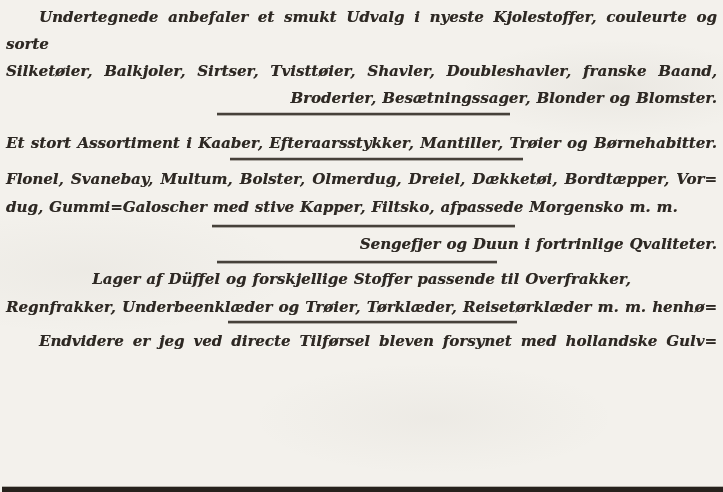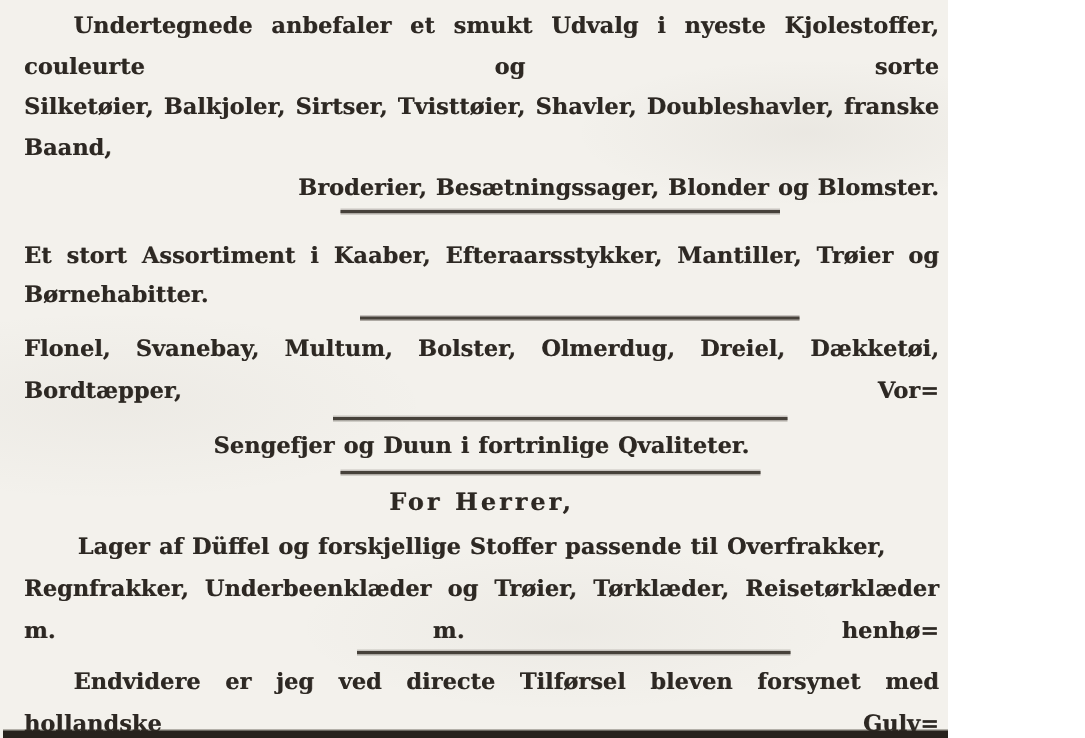--- a/index.html
+++ b/index.html
@@ -1,51 +1,52 @@
 <!DOCTYPE html>
 <html><head>
 <meta charset="utf-8">
 <style>
   html,body{margin:0;padding:0;background:#ffffff;}
   .page{
     position:relative;
-    width:632px;height:492px;
+    width:723px;height:492px;
     box-sizing:border-box;
-    padding:4px 6px 0 16px;
+    padding:4px 6px 0 6px;
     background:
       radial-gradient(ellipse 220px 70px at 85% 18%, rgba(120,110,95,.07), transparent 70%),
       radial-gradient(ellipse 300px 90px at 12% 55%, rgba(120,110,95,.05), transparent 70%),
       radial-gradient(ellipse 260px 80px at 60% 85%, rgba(120,110,95,.05), transparent 70%),
       #f3f1ec;
     color:#2d2823;
     font-family:"DejaVu Serif","Liberation Serif",serif;
     font-weight:bold;
     font-size:15px;
     overflow:hidden;
+    font-style:italic;
   }
   .ln{white-space:normal; text-shadow:0.3px 0.3px 0 rgba(45,40,33,.55); word-spacing:.05em;}
   .lh27{line-height:27px;text-align:right;}
   .lh26{line-height:26px;}
   .lh28{line-height:28px;}
   .fill{text-align:justify; text-align-last:justify;}
   .ind{text-indent:33px;}
   .ctr{text-align:center;}
   .rule{
     height:2px;border:0;padding:0;
     background:#46413a;
     box-shadow:0 1px 0 rgba(70,65,58,.4), 0 -1px 0 rgba(70,65,58,.25);
   }
   .rule1{margin:1px 0 0 211px;width:293px;}
   .rule2{margin:2px 0 0 224px;width:293px;}
   .rule3{margin:4px 0 0 206px;width:303px;}
   .rule4{margin:4px 0 0 211px;width:280px;}
   .rule5{margin:0 0 0 222px;width:289px;}
   .assort{margin-top:15px;}
   .p3{margin-top:5px;}
-  .seng{margin-top:4px;}
+  .seng{margin-top:4px;text-align:right;}
   .forherrer{margin-top:6px; font-size:16px; letter-spacing:2px;}
   .p5{margin-top:2px;}
   .p6{margin-top:4px;}
   .bottombar{
     position:absolute;left:2px;right:0;bottom:0;height:5px;
     background:#27221d;
     box-shadow:0 -1px 0 rgba(60,54,46,.35);
   }
 </style>
 </head>
@@ -60,29 +61,29 @@
   </div>
 
   <div class="rule rule1"></div>
 
   <div class="ln lh26 fill assort">Et stort Assortiment i Kaaber, Efteraarsstykker, Mantiller, Trøier og Børnehabitter.</div>
 
   <div class="rule rule2"></div>
 
   <div class="p3">
     <div class="ln lh28 fill">Flonel, Svanebay, Multum, Bolster, Olmerdug, Dreiel, Dækketøi, Bordtæpper, Vor=</div>
+    <div class="ln lh28">dug, Gummi=Galoscher med stive Kapper, Filtsko, afpassede Morgensko m. m.</div>
   </div>
 
   <div class="rule rule3"></div>
 
   <div class="ln lh26 ctr seng">Sengefjer og Duun i fortrinlige Qvaliteter.</div>
 
   <div class="rule rule4"></div>
 
-  <div class="ln lh26 ctr forherrer">For Herrer,</div>
 
   <div class="p5">
     <div class="ln lh28 ctr">Lager af Düffel og forskjellige Stoffer passende til Overfrakker,</div>
     <div class="ln lh28 fill">Regnfrakker, Underbeenklæder og Trøier, Tørklæder, Reisetørklæder m. m. henhø=</div>
   </div>
 
   <div class="rule rule5"></div>
 
   <div class="p6">
     <div class="ln lh28 ind fill">Endvidere er jeg ved directe Tilførsel bleven forsynet med hollandske Gulv=</div>

